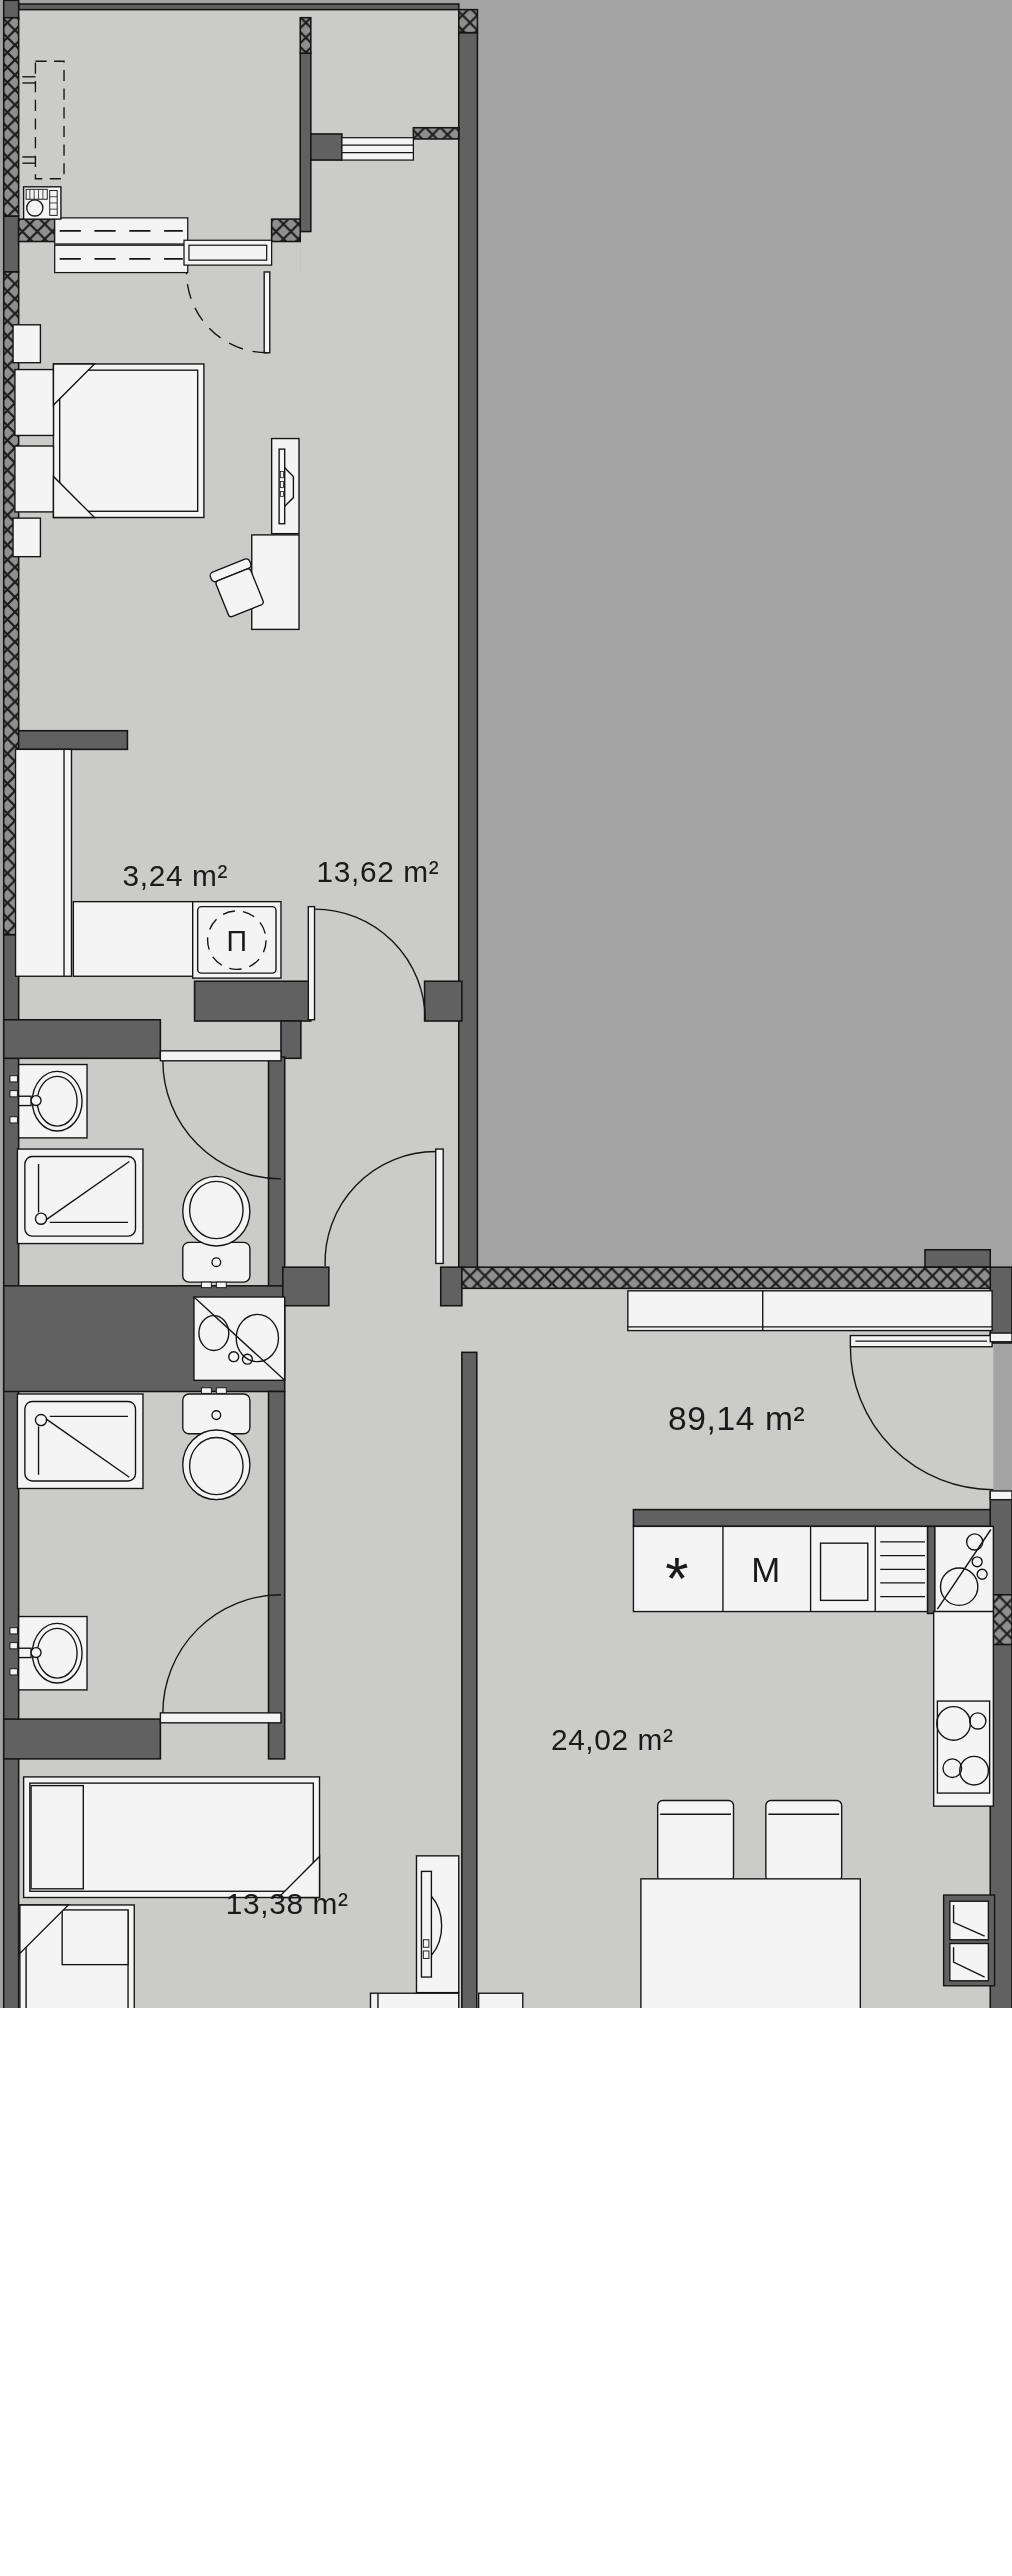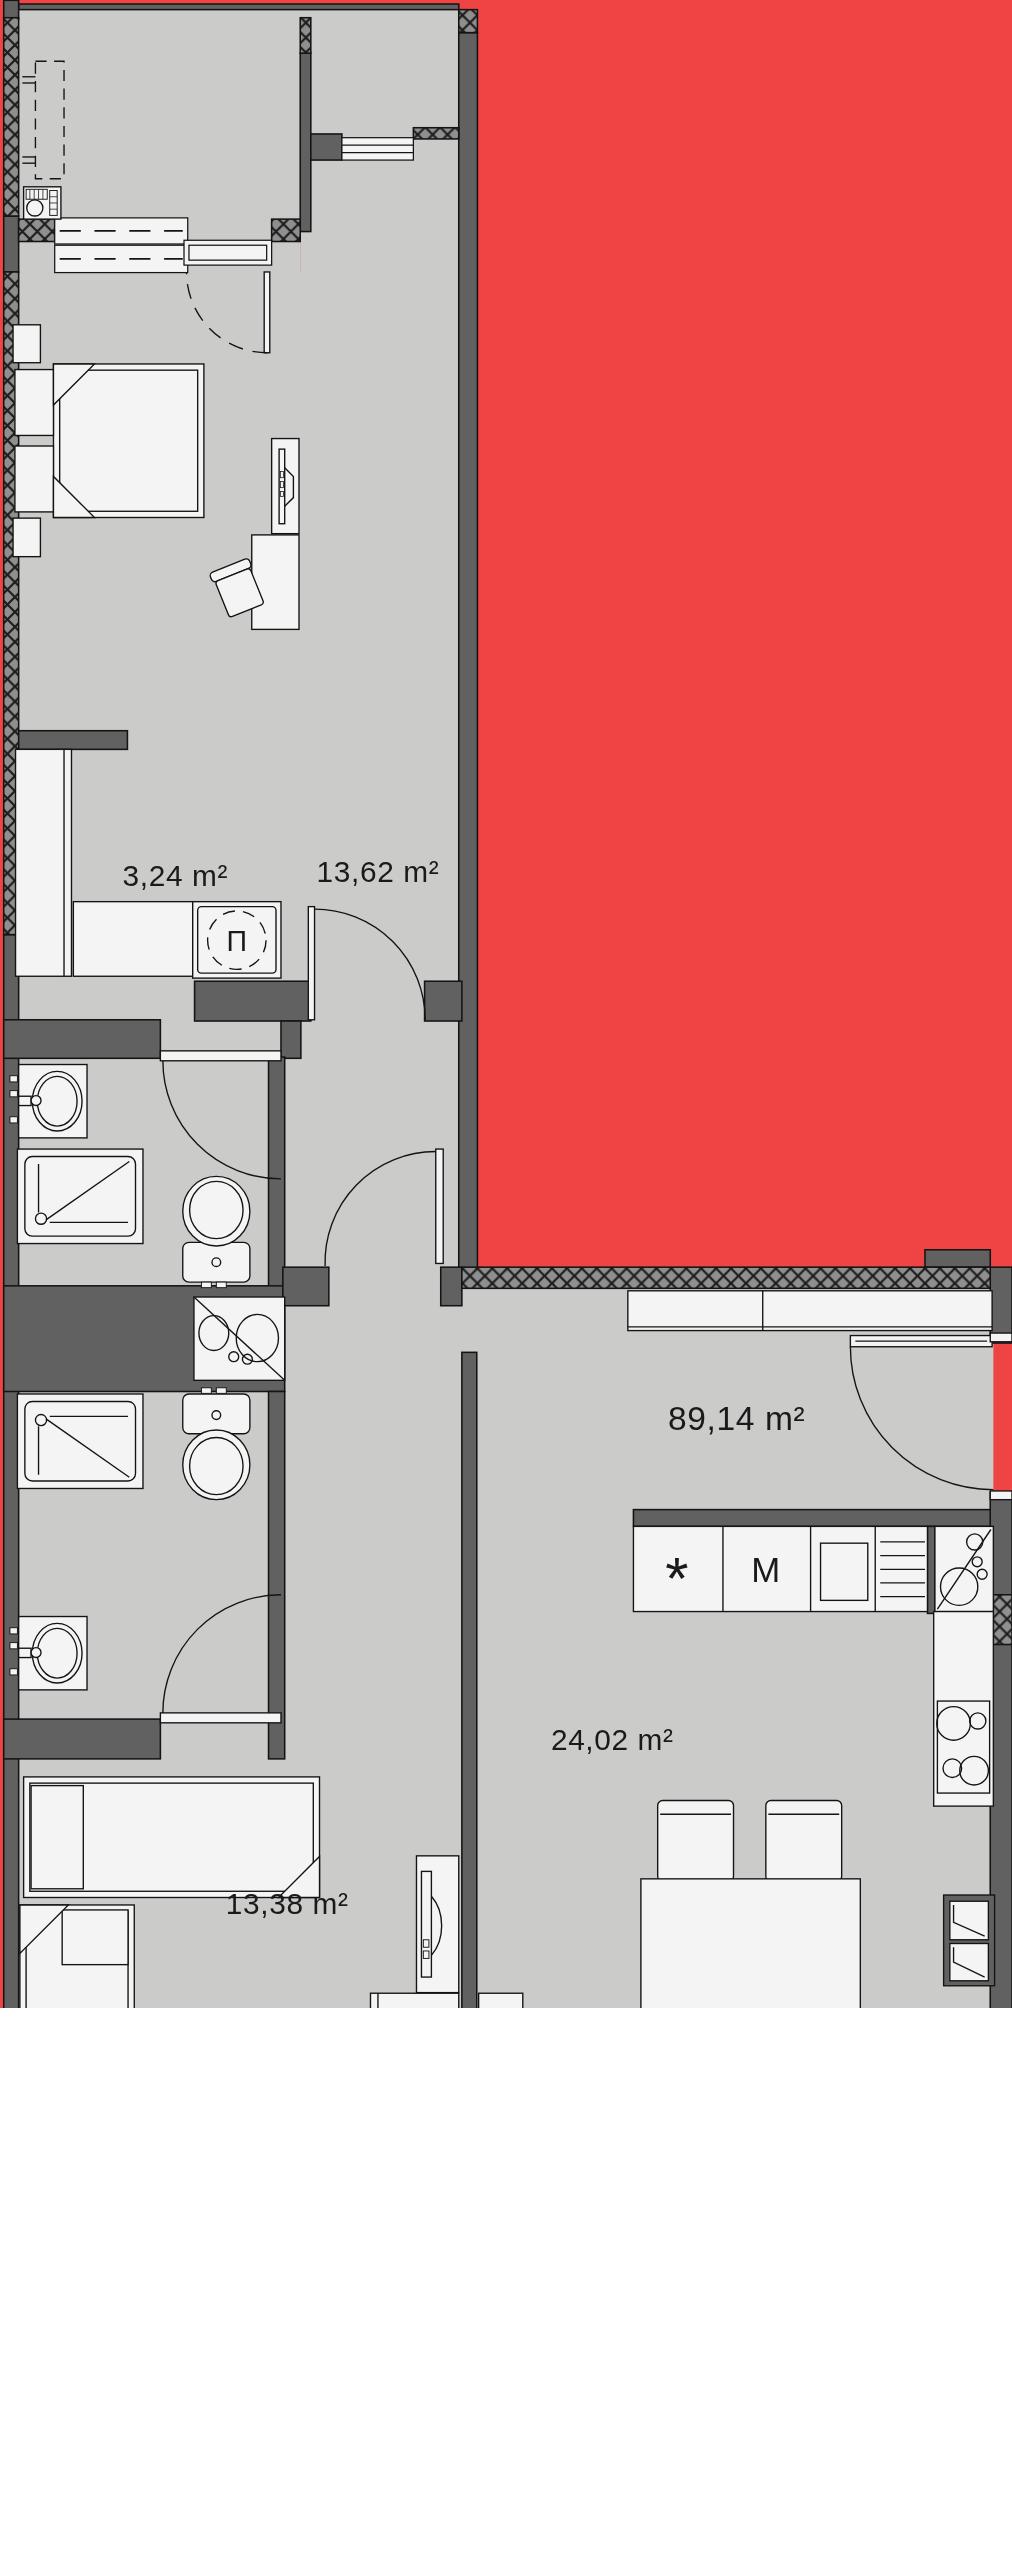--- a/index.html
+++ b/index.html
@@ -1,16 +1,16 @@
 <!DOCTYPE html>
 <html style="font-size:10px"><head>
 <meta charset="utf-8">
 <style>
   html,body{margin:0;padding:0;background:#ffffff;}
-  .canvas{position:relative;width:1012px;height:2008px;background:#ef4444;overflow:hidden;}
+  .canvas{position:relative;width:1012px;height:2008px;background:#a3a3a3;overflow:hidden;}
   svg{position:absolute;left:0;top:0;}
   text{font-family:"Liberation Sans","DejaVu Sans",sans-serif;fill:#1a1a1a;}
   .arealabel{font-size:48px;letter-spacing:1px;}
   .biglabel{font-size:54px;letter-spacing:1px;}
   .symlabel{font-size:56px;}
 </style>
 </head>
 <body>
 
 <div class="canvas">

